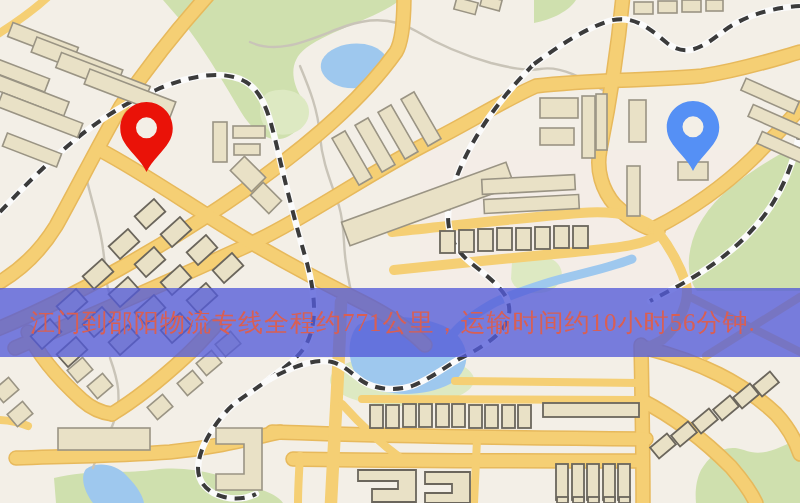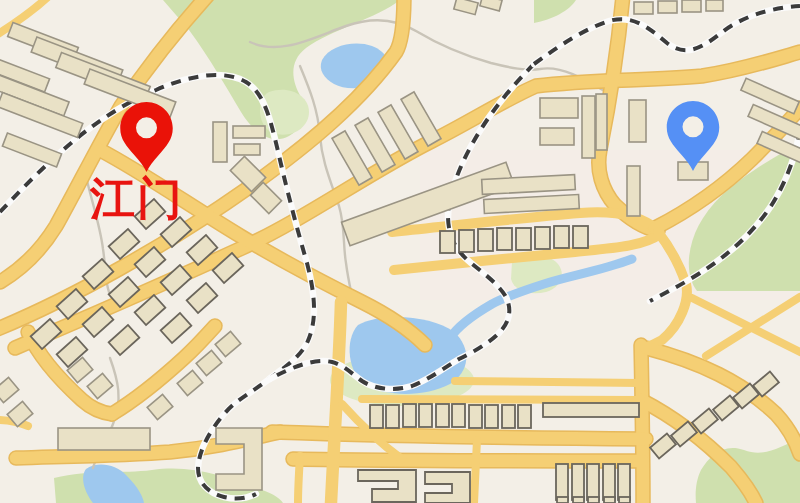--- a/index.html
+++ b/index.html
@@ -241,22 +241,24 @@
       <rect class="bld" x="-4" y="382" width="20" height="16" transform="rotate(-40 6 390)"></rect>
       <rect class="bld" x="10" y="406" width="20" height="16" transform="rotate(-40 20 414)"></rect>
     </g>
   </svg>
 
   <div class="pin" style="left:120px;top:102px">
     <svg width="53" height="70" viewBox="0 0 24 32">
       <path class="origin-pin-fill" fill-rule="evenodd" d="M12 0 C5.37 0 0 5.37 0 12 C0 17 2.8 20.1 6.4 24.2 C8.9 27 10.9 29.6 12 32 C13.1 29.6 15.1 27 17.6 24.2 C21.2 20.1 24 17 24 12 C24 5.37 18.63 0 12 0 Z M12 16.6 A4.8 4.8 0 1 1 12 7 A4.8 4.8 0 1 1 12 16.6 Z"></path>
     </svg>
   </div>
-  <div class="city-label" id="origin-label">江门</div>
 
   <div class="pin" style="left:664px;top:101px">
     <svg width="58" height="70" viewBox="0 0 24 32">
       <path class="destination-pin-fill" fill-rule="evenodd" d="M12 0 C5.37 0 0 5.37 0 12 C0 17 2.8 20.1 6.4 24.2 C8.9 27 10.9 29.6 12 32 C13.1 29.6 15.1 27 17.6 24.2 C21.2 20.1 24 17 24 12 C24 5.37 18.63 0 12 0 Z M12 16.6 A4.8 4.8 0 1 1 12 7 A4.8 4.8 0 1 1 12 16.6 Z"></path>
     </svg>
   </div>
 
+  <div class="banner">
+    <span class="banner-text">江门到邵阳物流专线全程约771公里，运输时间约10小时56分钟.</span>
+  </div>
 
 </div>
 
 </body></html>

